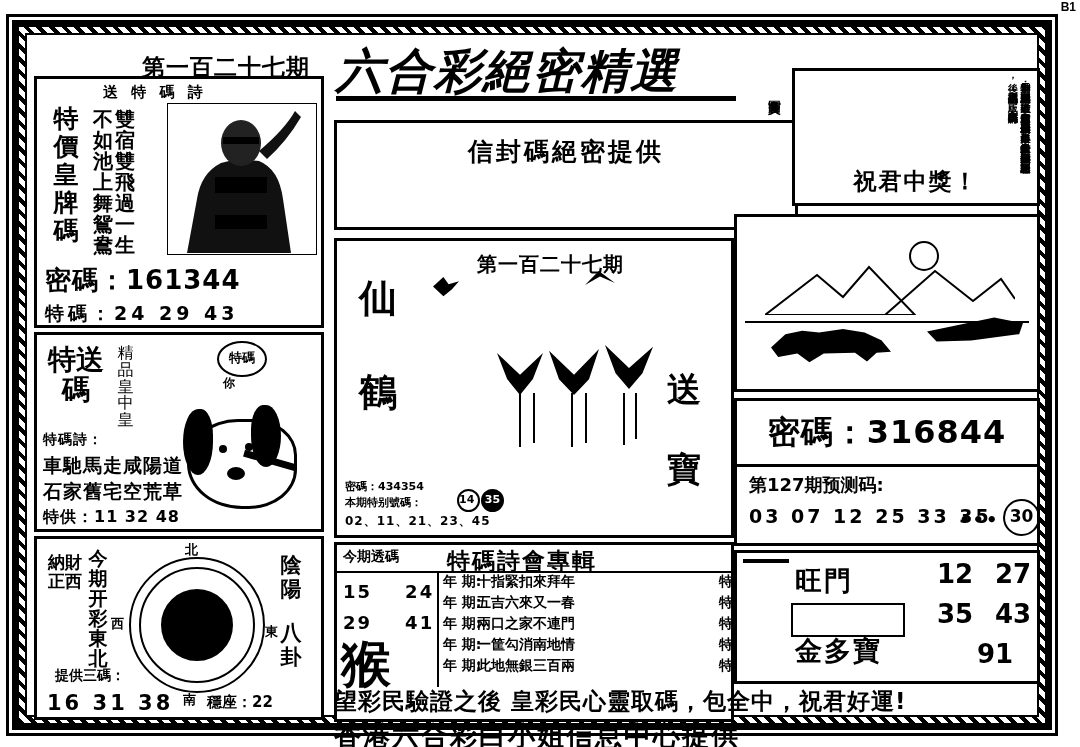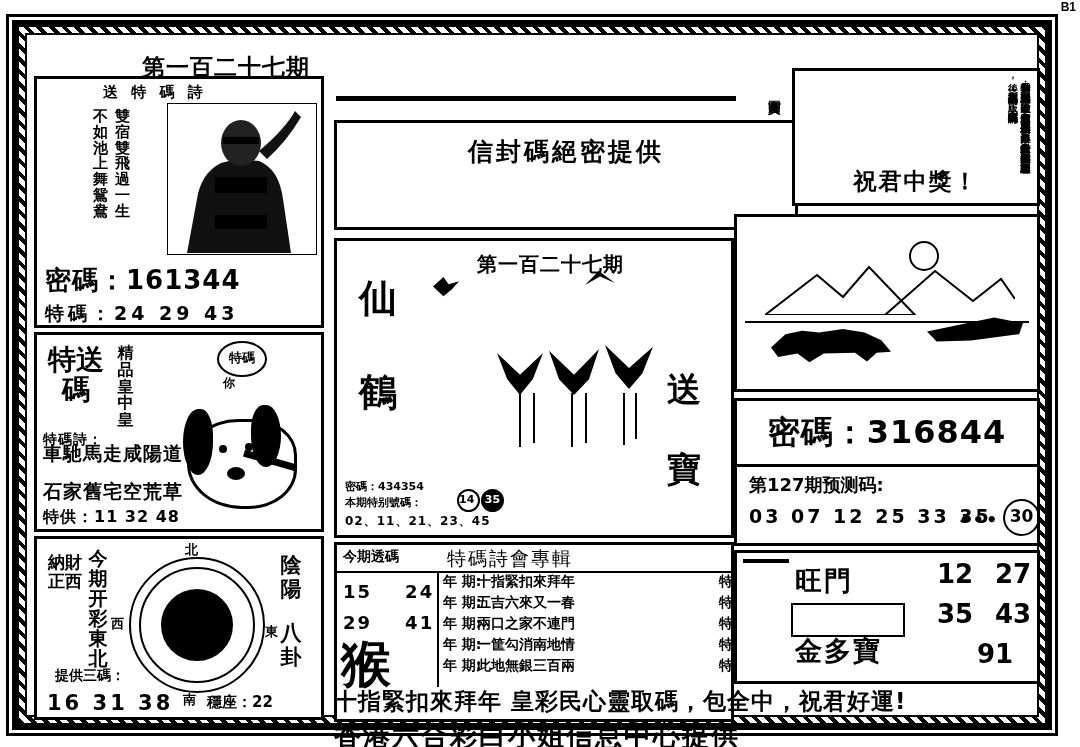--- a/index.html
+++ b/index.html
@@ -48,21 +48,21 @@
     position:absolute;left:312px;top:8px;font-size:47px;font-weight:bold;
     letter-spacing:2px;font-style:italic;
     font-family:"DejaVu Serif","Liberation Serif",serif;
   }
   .title-underline{position:absolute;left:312px;top:64px;width:400px;height:5px;background:#000;}
 
   
   #box-left-top{left:10px;top:44px;width:290px;height:252px;border-width:3px;}
   .send-special{position:absolute;left:66px;top:4px;font-size:15px;font-weight:bold;letter-spacing:4px;}
   .tpp{position:absolute;left:8px;top:26px;width:42px;font-size:25px;font-weight:bold;line-height:1.12;text-align:center;}
-  .poem-col{position:absolute;top:30px;font-size:15px;font-weight:bold;line-height:1.05;width:17px;text-align:left;}
+  .poem-col{position:absolute;top:30px;font-size:20px;font-weight:bold;line-height:1.05;width:17px;text-align:right;}
   .mima-row{position:absolute;left:8px;top:184px;font-size:26px;font-weight:bold;letter-spacing:1px;}
   .te-row{position:absolute;left:8px;top:222px;font-size:19px;font-weight:bold;letter-spacing:4px;}
   .girl{
     position:absolute;left:130px;top:24px;width:150px;height:152px;
     background:
       radial-gradient(ellipse at 42% 22%, #000 0 16px, rgba(0,0,0,0) 17px),
       linear-gradient(180deg,#fff 0 100%);
   }
 
   
@@ -123,23 +123,23 @@
     clip-path:polygon(0% 100%,46% 0%,100% 86%,50% 40%);}
   .crane-code{position:absolute;left:8px;top:238px;font-size:11px;font-weight:bold;}
   .crane-code2{position:absolute;left:8px;top:254px;font-size:11px;font-weight:bold;}
   .crane-c14{position:absolute;left:120px;top:248px;width:19px;height:19px;border:2px solid #000;border-radius:50%;font-size:11px;line-height:17px;font-weight:bold;}
   .crane-c35{position:absolute;left:144px;top:248px;width:19px;height:19px;border:2px solid #000;border-radius:50%;font-size:11px;text-align:center;line-height:17px;font-weight:bold;background:#000;color:#fff;}
   .crane-code3{position:absolute;left:8px;top:272px;font-size:12px;font-weight:bold;letter-spacing:1px;}
 
   
   #box-lm{left:10px;top:300px;width:290px;height:200px;border-width:3px;}
   .tsm{position:absolute;left:8px;top:10px;width:62px;font-size:28px;font-weight:bold;line-height:1.08;text-align:center;}
-  .jingpin{position:absolute;left:80px;top:10px;width:17px;font-size:16px;font-weight:bold;line-height:1.05;text-align:center;}
+  .jingpin{position:absolute;left:80px;top:10px;width:17px;font-size:16px;font-weight:normal;line-height:1.05;text-align:center;}
   .tmshi{position:absolute;left:6px;top:96px;font-size:14px;font-weight:bold;letter-spacing:1px;}
-  .poem1{position:absolute;left:6px;top:106px;font-size:19px;font-weight:bold;letter-spacing:1px;}
+  .poem1{position:absolute;left:6px;top:118px;font-size:19px;font-weight:bold;letter-spacing:1px;}
   .poem2{position:absolute;left:6px;top:144px;font-size:19px;font-weight:bold;letter-spacing:1px;}
   .tegong{position:absolute;left:6px;top:172px;font-size:16px;font-weight:bold;letter-spacing:1px;}
   .dog{position:absolute;left:140px;top:44px;width:130px;height:134px;}
   .dogbody{position:absolute;left:10px;top:40px;width:104px;height:84px;border:3px solid #000;border-radius:46% 40% 44% 50%;}
   .dogear{position:absolute;left:6px;top:30px;width:30px;height:66px;background:#000;border-radius:50% 40% 50% 50%;}
   .dogear2{position:absolute;left:74px;top:26px;width:30px;height:62px;background:#000;border-radius:40% 50% 50% 50%;}
   .dogeye{position:absolute;width:8px;height:8px;background:#000;border-radius:50%;}
   .dognose{position:absolute;left:50px;top:88px;width:18px;height:13px;background:#000;border-radius:50%;}
   .cigar{position:absolute;left:66px;top:78px;width:54px;height:7px;background:#000;transform:rotate(16deg);}
   .temabubble{position:absolute;left:180px;top:6px;width:46px;height:32px;border:2px solid #000;border-radius:50%;
@@ -162,21 +162,21 @@
   .tigong{position:absolute;left:18px;top:128px;font-size:14px;font-weight:bold;}
   .threenum{position:absolute;left:10px;top:152px;font-size:21px;font-weight:bold;letter-spacing:3px;}
   .wenzuo{position:absolute;left:170px;top:154px;font-size:15px;font-weight:bold;}
   .yinyang{position:absolute;left:240px;top:14px;width:28px;font-size:21px;font-weight:bold;line-height:1.15;text-align:center;}
   .bagua{position:absolute;left:240px;top:82px;width:28px;font-size:21px;font-weight:bold;line-height:1.15;text-align:center;}
 
   
   #box-album{left:310px;top:510px;width:400px;height:180px;border-width:3px;}
   .album-top{position:absolute;left:0;top:0;width:100%;height:26px;border-bottom:2px solid #000;}
   .al-left{position:absolute;left:6px;top:3px;font-size:14px;font-weight:bold;}
-  .al-mid{position:absolute;left:110px;top:1px;font-size:19px;font-weight:normal;letter-spacing:2px;}
+  .al-mid{position:absolute;left:110px;top:1px;font-size:23px;font-weight:bold;letter-spacing:2px;}
   .sel-nums{position:absolute;left:6px;top:32px;font-size:18px;font-weight:bold;letter-spacing:2px;line-height:1.7;}
   .hou{position:absolute;left:4px;top:86px;font-size:50px;font-weight:bold;font-family:"DejaVu Serif","Liberation Serif",serif;}
   .vsplit{position:absolute;left:100px;top:26px;width:2px;height:116px;background:#000;}
   .lines{position:absolute;left:106px;top:28px;width:290px;}
   .lrow{height:21px;font-size:14px;font-weight:bold;white-space:nowrap;}
   .lrow span.nn{display:inline-block;width:34px;}
   .lrow span.tt{float:right;}
 
   
   #box-lucky{left:710px;top:518px;width:306px;height:134px;border-width:3px;}
@@ -198,24 +198,26 @@
 <body>
 
 <div class="page">
   <div class="corner-label">B1</div>
 
   <div class="frame"></div>
 
   <div class="inner">
 
     <div class="issue">第一百二十七期</div>
+    <div class="bigtitle">六合彩絕密精選</div>
     <div class="title-underline"></div>
 
     <div class="box" id="box-left-top">
       <div class="send-special">送 特 碼 詩</div>
+      <div class="tpp">特價皇牌碼</div>
       <div class="poem-col" style="left:56px;">不如池上舞鴛鴦</div>
       <div class="poem-col" style="left:78px;">雙宿雙飛過一生</div>
 
       <div class="girl">
         <svg width="150" height="152" viewBox="0 0 150 152">
           <rect x="0" y="0" width="150" height="152" fill="#fff"></rect>
           <path d="M20 150 L30 96 Q34 70 54 60 L70 56 L92 58 Q112 66 116 96 L124 150 Z" fill="#111"></path>
           <ellipse cx="74" cy="40" rx="20" ry="23" fill="#222"></ellipse>
           <rect x="56" y="34" width="36" height="7" fill="#000"></rect>
           <path d="M92 48 Q118 26 128 8 L134 14 Q120 38 100 56 Z" fill="#111"></path>
@@ -357,17 +359,17 @@
       <div class="wang">旺門</div>
       <div class="lbox-white"></div>
       <div class="jinduobao">金多寶</div>
       <div class="n12">12</div>
       <div class="n27">27</div>
       <div class="n35">35</div>
       <div class="n43">43</div>
       <div class="n91">91</div>
     </div>
 
-    <div class="banner1">十指緊扣來拜年 皇彩民心靈取碼，包全中，祝君好運!</div>
+    <div class="banner1">望彩民驗證之後 皇彩民心靈取碼，包全中，祝君好運!</div>
     <div class="banner2">香港六合彩白小姐信息中心提供</div>
 
   </div>
 </div>
 
 </body></html>

